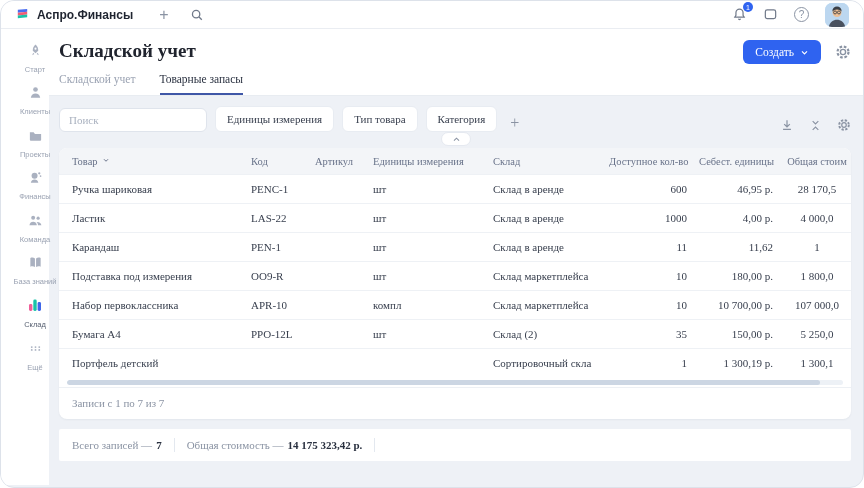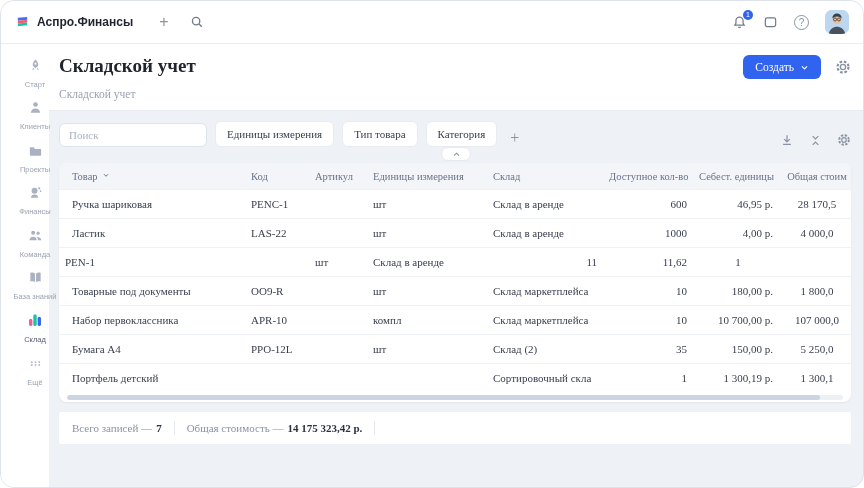--- a/index.html
+++ b/index.html
@@ -1,20 +1,20 @@
 <!DOCTYPE html>
 <html><head>
 <meta charset="utf-8">
 <style>
   * { box-sizing: border-box; margin: 0; padding: 0; }
   body { background:#fff; font-family:"Liberation Sans", sans-serif; -webkit-font-smoothing:antialiased; }
   .app { position:relative; width:864px; height:488px; background:#eef1f6; border:1px solid #dde2ea; border-radius:14px; overflow:hidden; }
 
   
-  .topbar { height:43px; background:#fff; border-bottom:1px solid #eaedf2; display:flex; align-items:center; padding:0 14px; }
+  .topbar { height:28px; background:#fff; border-bottom:1px solid #eaedf2; display:flex; align-items:center; padding:0 14px; }
   .app-name { font-size:12px; font-weight:bold; color:#1f2430; margin-left:7px; }
   .tb-plus { margin-left:26px; color:#8a93a3; font-size:16px; line-height:1; cursor:pointer; }
   .tb-icon { margin-left:22px; display:flex; align-items:center; cursor:pointer; }
   .tb-right { margin-left:auto; display:flex; align-items:center; gap:16px; }
   .bell-wrap { position:relative; display:flex; }
   .badge { position:absolute; top:-5px; right:-6px; background:#2f63f0; color:#fff; font-size:7px; min-width:10px; height:10px; border-radius:6px; display:flex; align-items:center; justify-content:center; padding:0 2px; }
   .help-circle { width:15px; height:15px; border:1.3px solid #8a93a3; border-radius:50%; color:#8a93a3; font-size:10px; display:flex; align-items:center; justify-content:center; }
   .avatar { width:24px; height:24px; border-radius:7px; overflow:hidden; background:#bcd7f0; cursor:pointer; }
 
   
@@ -199,20 +199,21 @@
             <span style="display:flex">
               <svg width="16" height="16" viewBox="0 0 16 16" fill="none" stroke="#8a93a3">
                   <circle cx="8" cy="8" r="2.6" stroke-width="1.4"></circle>
                   <circle cx="8" cy="8" r="5.5" stroke-width="2.2" stroke-dasharray="2.6 1.75"></circle>
                 </svg>
             </span>
           </div>
         </div>
         <div class="tabs">
           <div class="tab">Складской учет</div>
+          <div class="tab active">Товарные запасы</div>
         </div>
       </div>
 
       <div class="content">
 
         <div class="filter-row">
           <input class="search-input" placeholder="Поиск" style="">
           <div class="chip">Единицы измерения</div>
           <div class="chip">Тип товара</div>
           <div class="chip">Категория</div>
@@ -273,30 +274,31 @@
             <div class="cell first">Ластик</div>
             <div class="cell">LAS-22</div>
             <div class="cell"></div>
             <div class="cell">шт</div>
             <div class="cell">Склад в аренде</div>
             <div class="cell num">1000</div>
             <div class="cell num">4,00 р.</div>
             <div class="cell last">4 000,0</div>
           </div>
           <div class="t-grid t-row">
+            <div class="cell first">Карандаш</div>
             <div class="cell">PEN-1</div>
             <div class="cell"></div>
             <div class="cell">шт</div>
             <div class="cell">Склад в аренде</div>
             <div class="cell num">11</div>
             <div class="cell num">11,62</div>
             <div class="cell last">1</div>
           </div>
           <div class="t-grid t-row">
-            <div class="cell first">Товарные под документы</div>
+            <div class="cell first">Подставка под измерения</div>
             <div class="cell">OO9-R</div>
             <div class="cell"></div>
             <div class="cell">шт</div>
             <div class="cell">Склад маркетплейса</div>
             <div class="cell num">10</div>
             <div class="cell num">180,00 р.</div>
             <div class="cell last">1 800,0</div>
           </div>
           <div class="t-grid t-row">
             <div class="cell first">Набор первоклассника</div>
@@ -325,20 +327,21 @@
             <div class="cell"></div>
             <div class="cell">Сортировочный скла</div>
             <div class="cell num">1</div>
             <div class="cell num">1 300,19 р.</div>
             <div class="cell last">1 300,1</div>
           </div>
 
           <div class="hscroll">
               <div class="hscroll-thumb"></div>
             </div>
+          <div class="tfoot">Записи с 1 по 7 из 7</div>
         </div>
 
         <div class="summary">
           <span>
             <span class="sum-label">Всего записей —</span><span class="sum-value">7</span>
           </span>
           <span class="sum-div"></span>
           <span>
             <span class="sum-label">Общая стоимость —</span><span class="sum-value">14 175 323,42 р.</span>
           </span>

